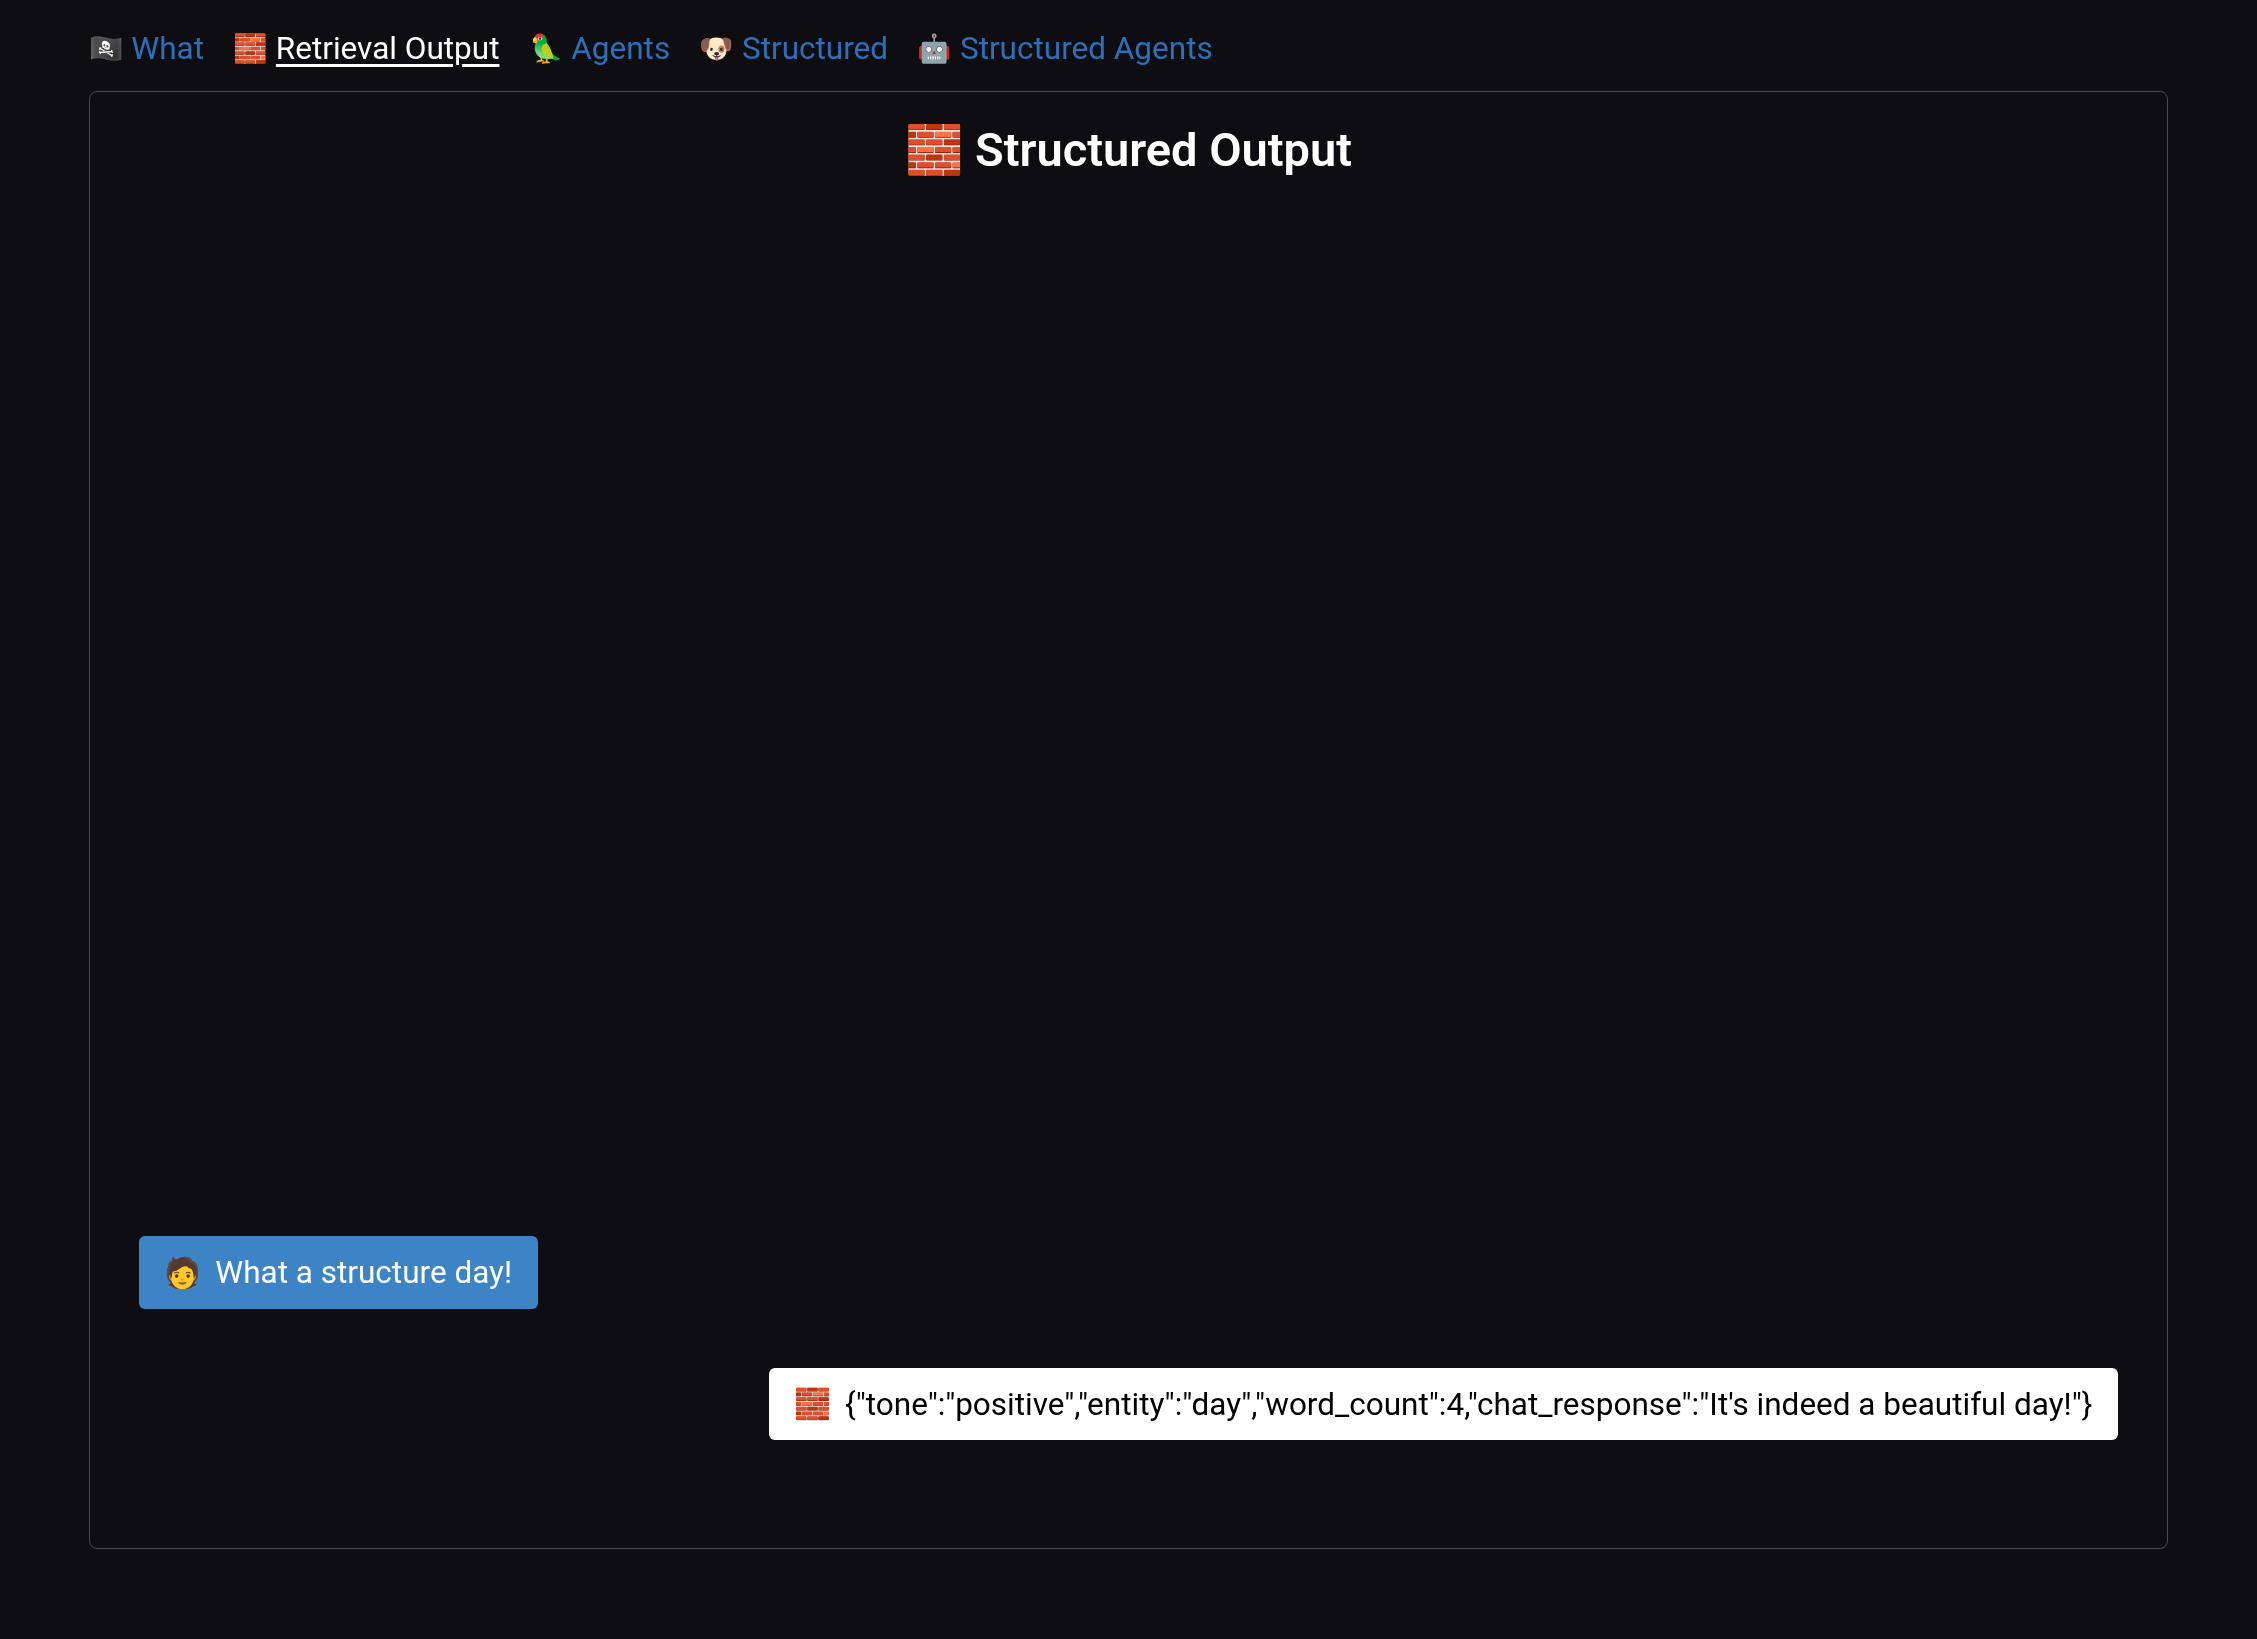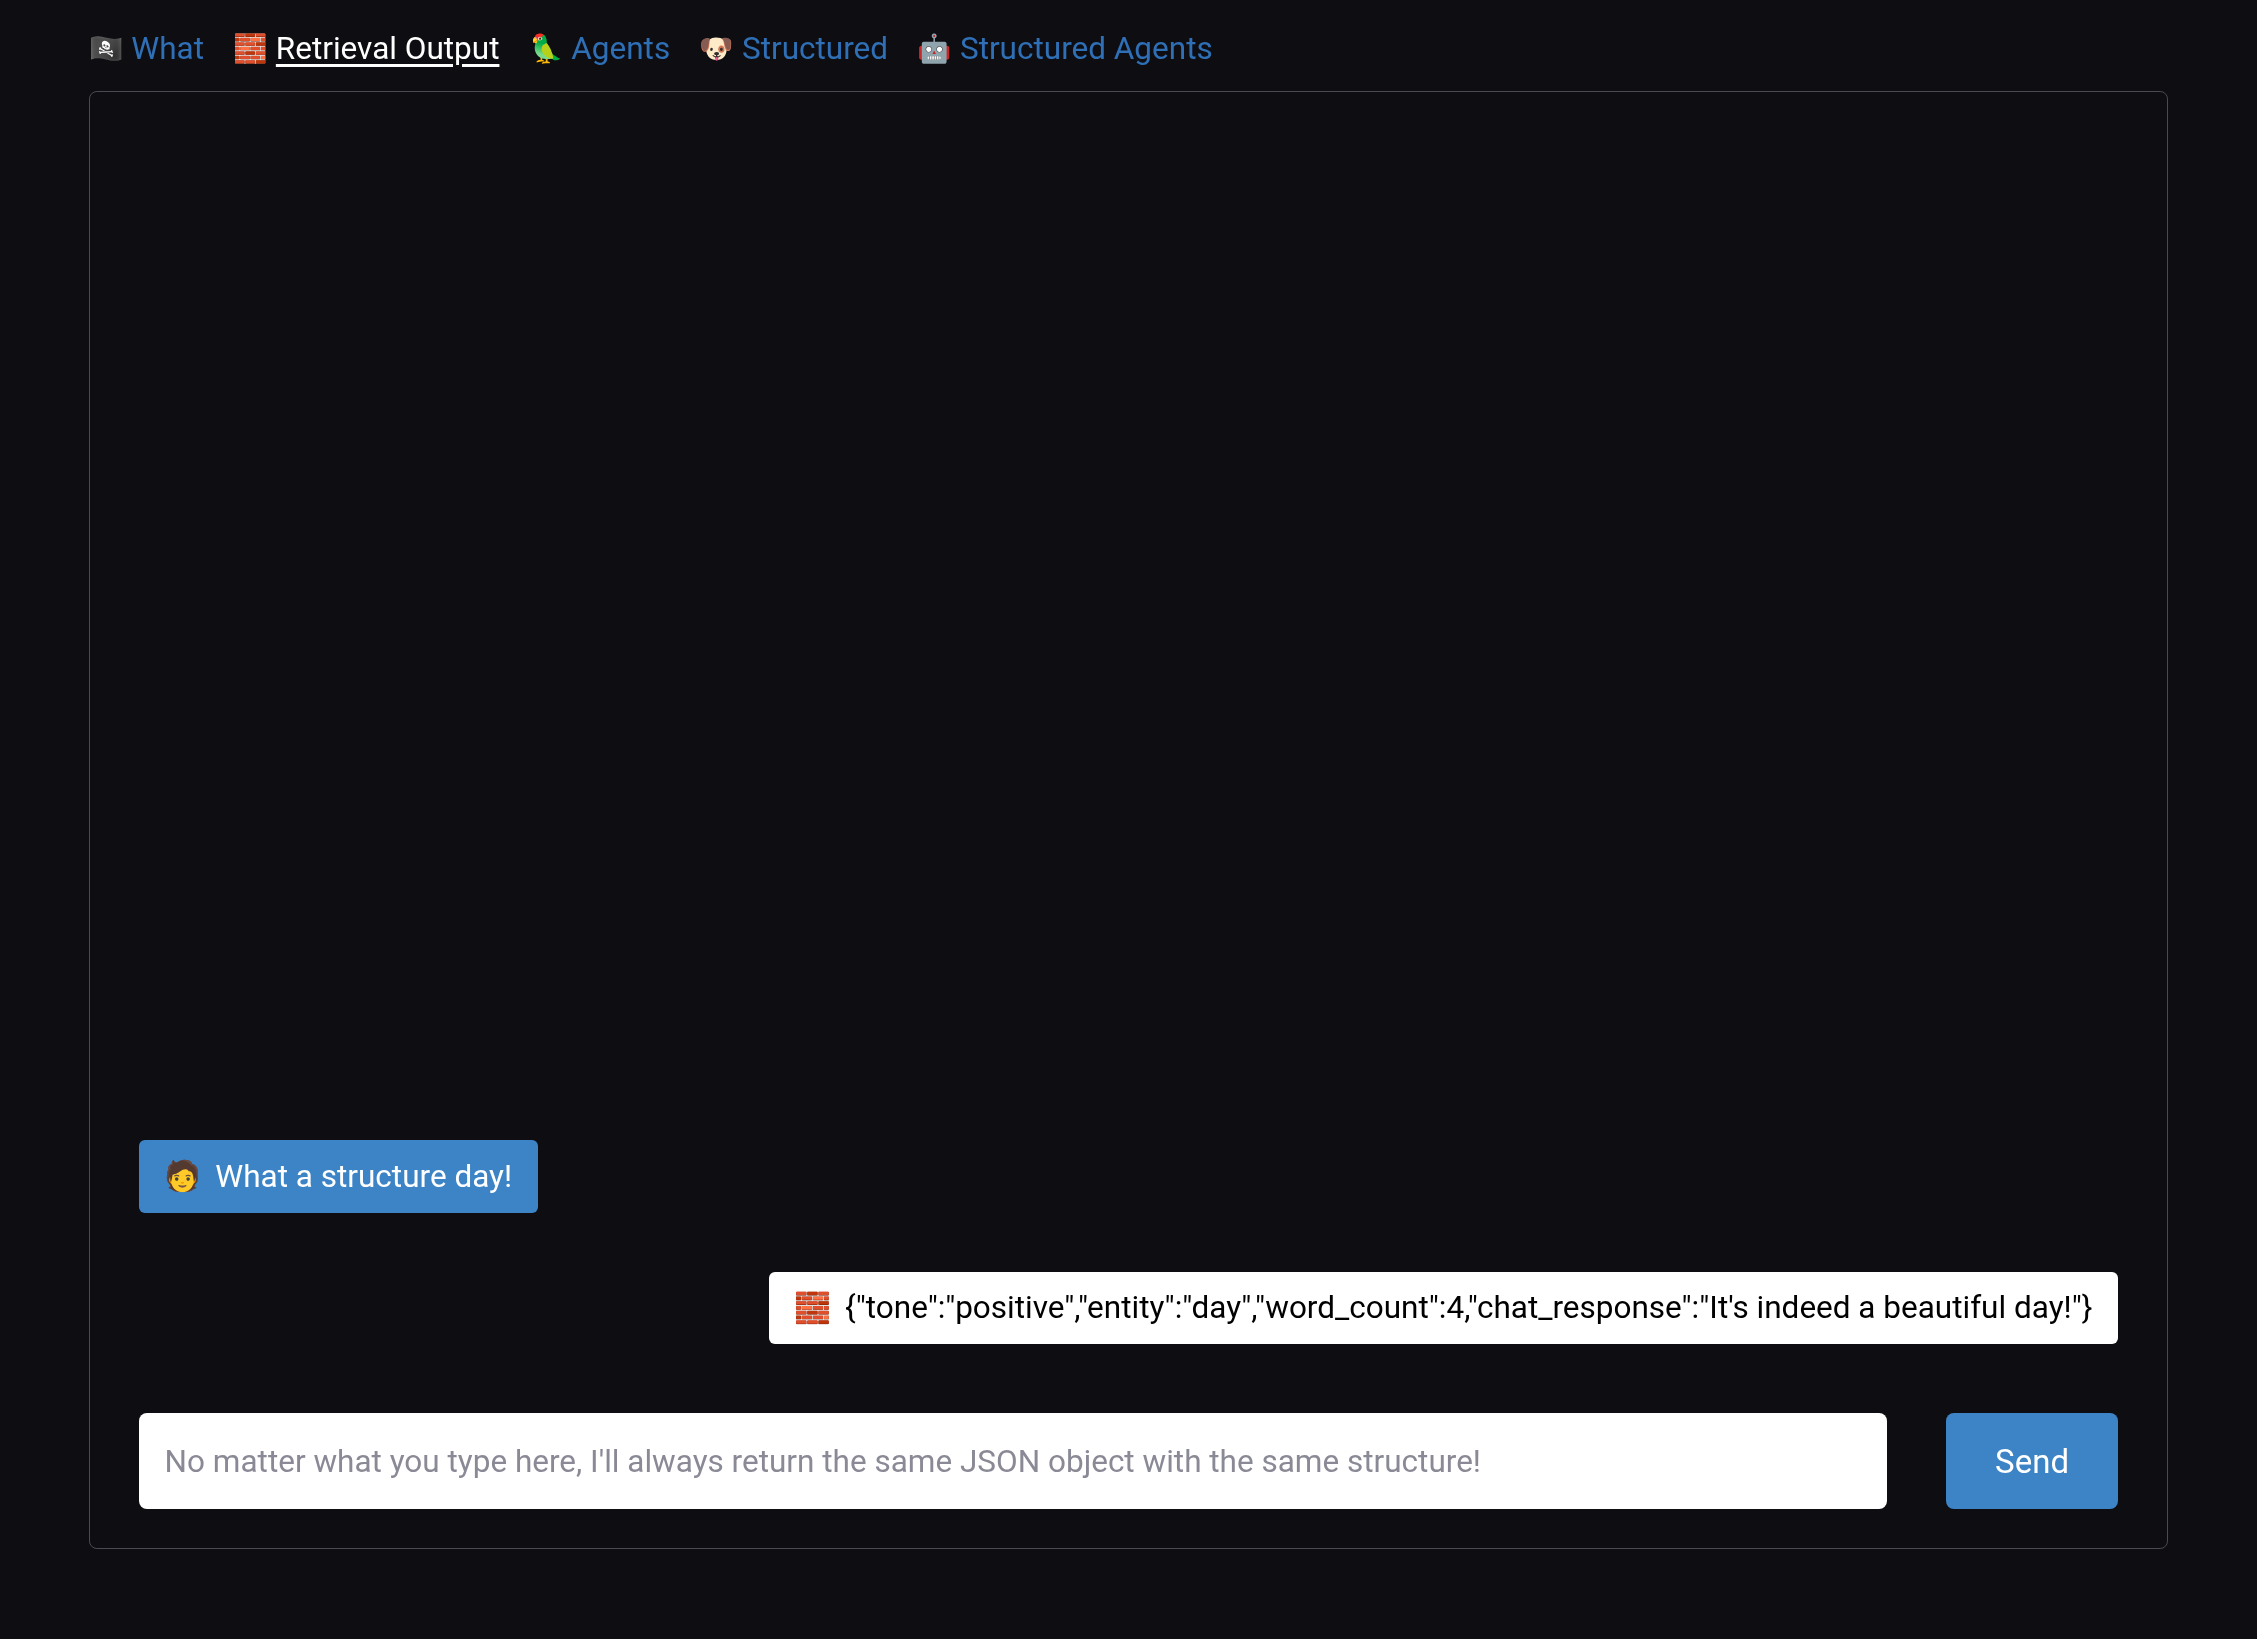--- a/index.html
+++ b/index.html
@@ -158,34 +158,31 @@
     <span class="nav-icon">🐶</span>
     <span class="nav-label">Structured</span>
   </div>
   <div class="nav-item">
     <span class="nav-icon">🤖</span>
     <span class="nav-label">Structured Agents</span>
   </div>
 </nav>
 
 <div class="main-panel">
+  <h1 class="panel-title">🧱 Structured Output</h1>
 
   <div class="chat-area">
     <div class="message-row user">
       <div class="message-bubble user">
         <span class="message-icon">🧑</span>
         <span>What a structure day!</span>
       </div>
     </div>
     <div class="message-row assistant">
       <div class="message-bubble assistant">
         <span class="message-icon">🧱</span>
         <span>{"tone":"positive","entity":"day","word_count":4,"chat_response":"It's indeed a beautiful day!"}</span>
       </div>
     </div>
   </div>
 
-  <div class="input-row">
-    <input type="text" class="chat-input" placeholder="No matter what you type here, I'll always return the same JSON object with the same structure!" style="">
-    <button class="send-button">Send</button>
-  </div>
 </div>
 
 
 </body></html>

